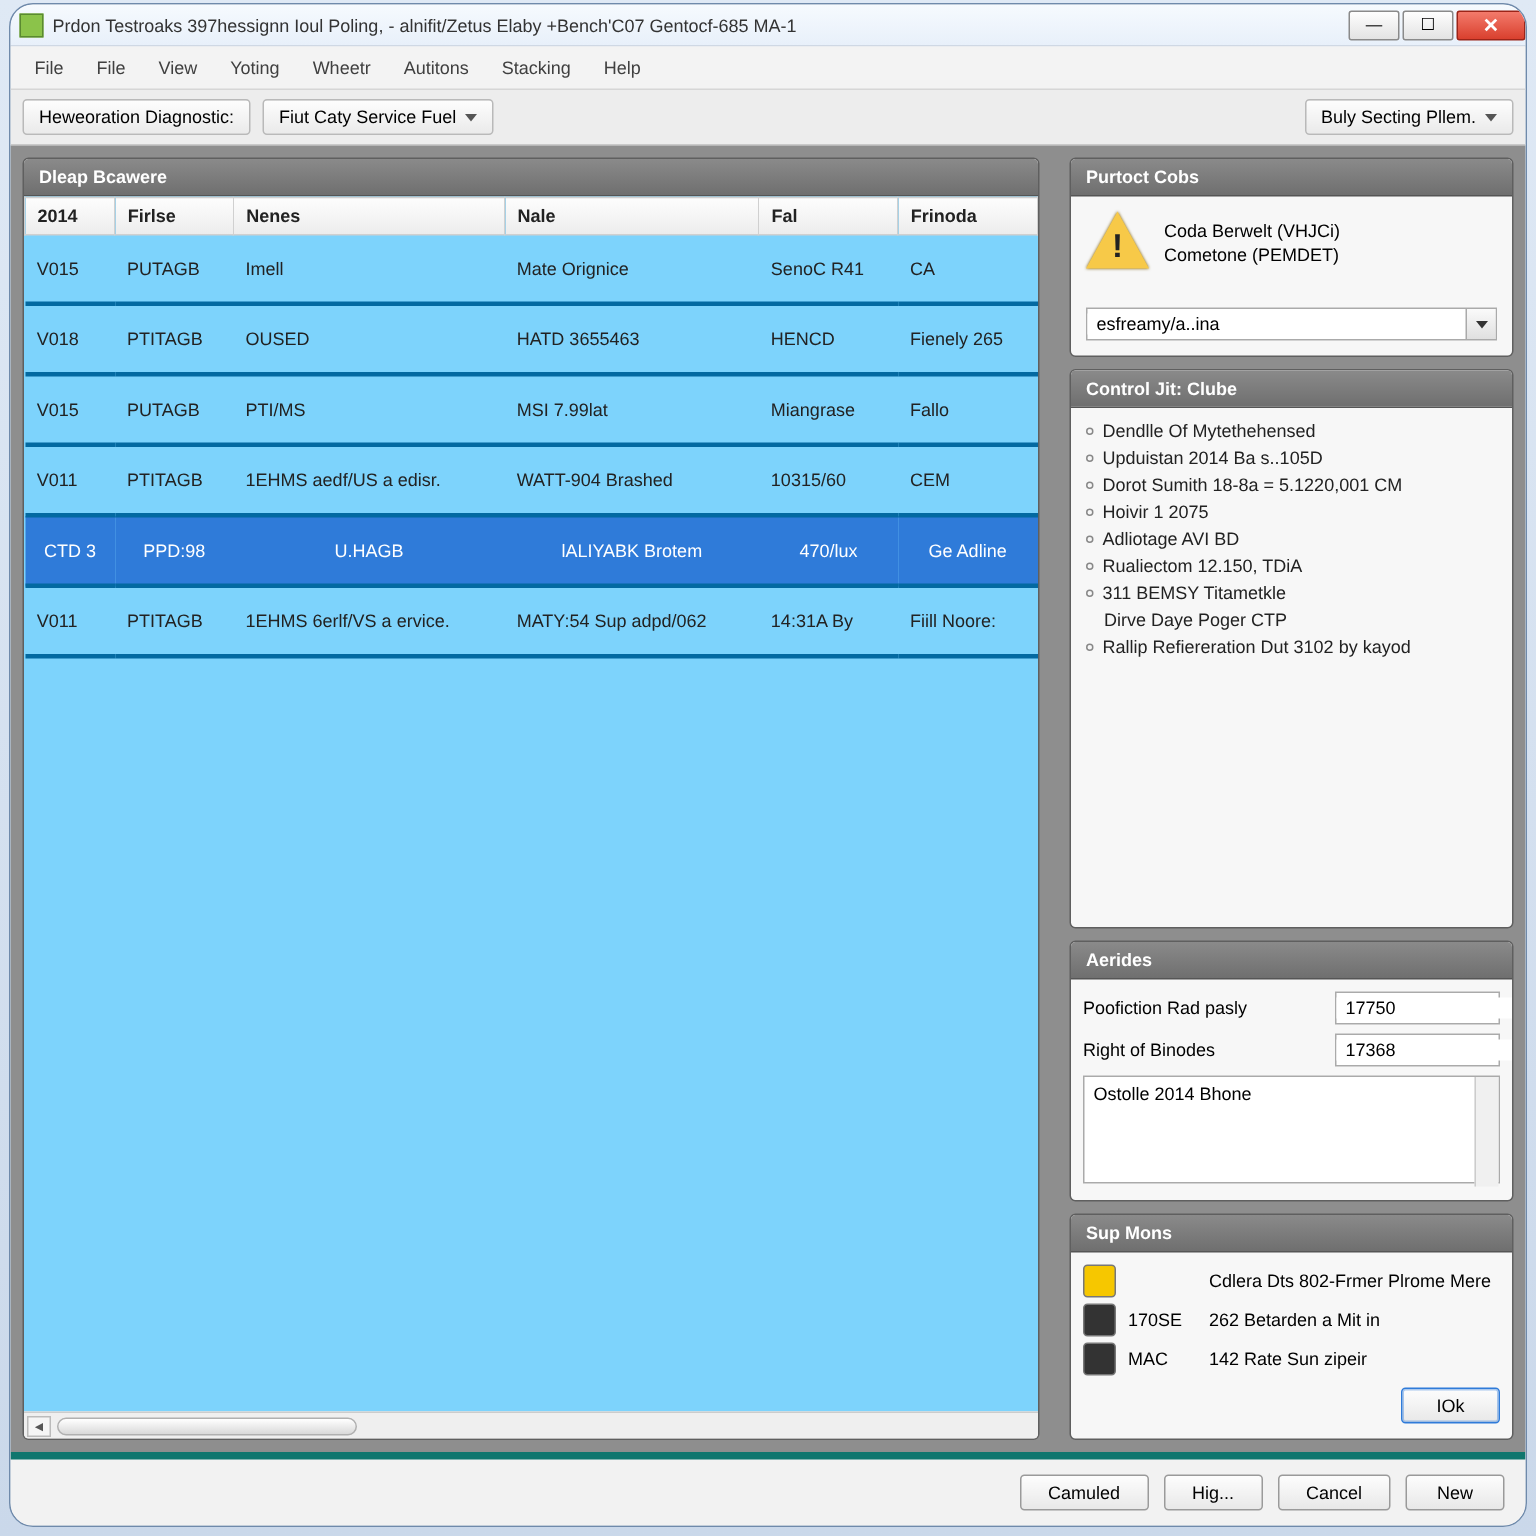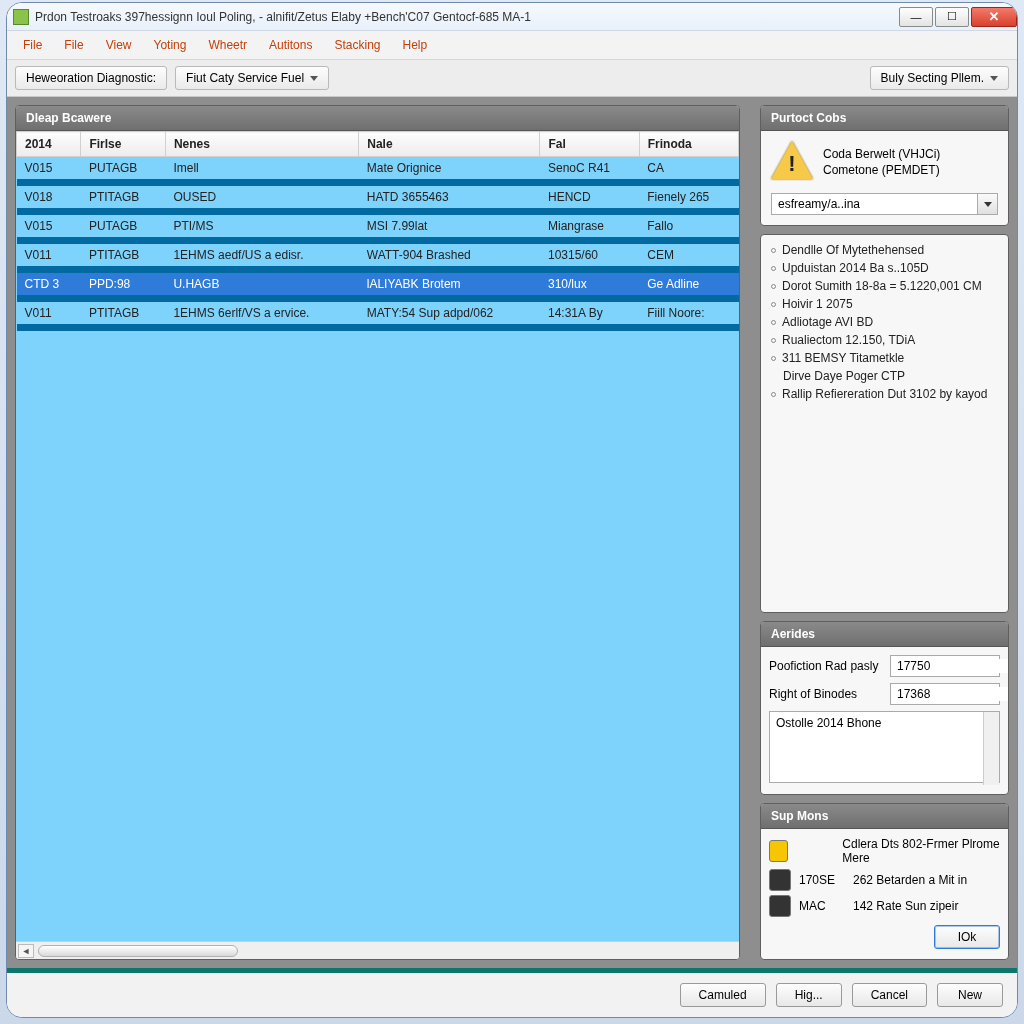--- a/index.html
+++ b/index.html
@@ -50,21 +50,21 @@
 .winbtn.close { background: linear-gradient(#f37a6b,#d9402e); color:#fff; border-color:#9c2418; width:46px;}
 .winbtn.close span{font-weight:bold;font-size:13px}
 .menubar {
   display: flex;
   align-items: center;
   gap: 2px;
   padding: 4px 6px;
   background: #f3f3f3;
   border-bottom: 1px solid #d6d6d6;
 }
-.menubar .mi { padding: 3px 10px; color: #c2410c; cursor: default; }
+.menubar .mi { padding: 3px 10px; color: #404040; cursor: default; }
 .toolbar {
   display: flex;
   align-items: flex-start;
   padding: 6px 8px;
   gap: 8px;
   background: #ededed;
   border-bottom: 1px solid #c9c9c9;
 }
 .tbtn {
   background: linear-gradient(#fdfdfd,#eaeaea);
@@ -94,52 +94,52 @@
 }
 .panel-hd {
   background: linear-gradient(#8a8a8a,#6f6f6f);
   color:#fff;
   font-weight:600;
   font-size:12px;
   padding:5px 10px;
   border-bottom:1px solid #555;
 }
 .left { flex:1; }
-.right { width:249px; display:flex; flex-direction:column; gap:8px; }
+.right { width:296px; display:flex; flex-direction:column; gap:8px; }
 .right .panel { flex:0 0 auto; }
 .table-wrap { flex:1; overflow:auto; background:#7dd3fc; }
 table { border-collapse: collapse; width:100%; font-size:12px; }
 th {
   background: linear-gradient(#fdfdfd,#ececec);
   border:1px solid #d0d0d0;
   padding:5px 8px;
   text-align:left;
   font-weight:600;
   color:#222;
   position:sticky; top:0;
 }
-td { padding:4px 8px; border-bottom:7px solid #0369a1; color:#222;}
-tr.sel td { background:#2f7bd9; color:#fff; }
+td { padding:15px 8px; border-bottom:3px solid #0369a1; color:#222;}
+tr.sel td { background:#2f7bd9; color:#fff;text-align:center; }
 .hscroll {
   height:18px;
   background:#efefef;
   border-top:1px solid #ccc;
   display:flex;align-items:center;
   padding:0 2px;
 }
 .hscroll .thumb{ width:200px;height:12px;background:linear-gradient(#fff,#d9d9d9);border:1px solid #b0b0b0;border-radius:6px;margin-left:4px;}
 .hscroll .arrow{width:16px;height:14px;border:1px solid #bbb;background:#f5f5f5;display:flex;align-items:center;justify-content:center;font-size:9px;color:#555}
 
 
 .warnrow{display:flex;align-items:center;gap:10px;padding:10px}
 .warn-icon{width:42px;height:42px;position:relative}
 .warn-icon .tri{width:0;height:0;border-left:21px solid transparent;border-right:21px solid transparent;border-bottom:38px solid #f7c948;filter:drop-shadow(0 0 1px #7a5a00)}
 .warn-icon .ex{position:absolute;left:0;right:0;top:10px;text-align:center;font-weight:700;font-size:22px;color:#222}
 .warn-text{font-size:12px;line-height:1.35}
-.warn-combo{margin:0 10px 10px 10px;display:flex}
+.warn-combo{margin:12px 10px 10px 10px;display:flex}
 .combo{flex:1;display:flex;align-items:center;border:1px solid #aaa;background:#fff;height:22px}
 .combo input{flex:1;border:0;padding:0 6px;font-size:12px;outline:none}
 .combo .cbtn{width:20px;height:100%;border-left:1px solid #aaa;background:linear-gradient(#fafafa,#e0e0e0);display:flex;align-items:center;justify-content:center}
 .combo .cbtn .caret{width:0;height:0;border-left:4px solid transparent;border-right:4px solid transparent;border-top:5px solid #333}
 
 .list{padding:6px 4px 10px 4px}
 .list .li{display:flex;align-items:flex-start;gap:6px;padding:2px 6px;font-size:12px;color:#222}
 .list .li .bullet{width:5px;height:5px;border:1px solid #888;border-radius:50%;margin-top:5px;flex-shrink:0}
 .list .plain{padding:2px 6px 2px 18px;font-size:12px;color:#222}
 
@@ -271,21 +271,21 @@
                 <td>1EHMS aedf/US a edisr.</td>
                 <td>WATT-904 Brashed</td>
                 <td>10315/60</td>
                 <td>CEM</td>
               </tr>
               <tr class="sel">
                 <td>CTD 3</td>
                 <td>PPD:98</td>
                 <td>U.HAGB</td>
                 <td>lALIYABK Brotem</td>
-                <td>310/lux</td>
+                <td>470/lux</td>
                 <td>Ge Adline</td>
               </tr>
               <tr>
                 <td>V011</td>
                 <td>PTITAGB</td>
                 <td>1EHMS 6erlf/VS a ervice.</td>
                 <td>MATY:54 Sup adpd/062</td>
                 <td>14:31A By</td>
                 <td>Fiill Noore:</td>
               </tr>
@@ -316,20 +316,21 @@
           <div class="combo">
             <input value="esfreamy/a..ina" style="">
             <div class="cbtn">
                 <div class="caret"></div>
               </div>
           </div>
         </div>
       </div>
 
       <div class="panel" style="flex:1">
+        <div class="panel-hd">Control Jit: Clube</div>
         <div class="list" id="control-list">
             <div class="li">
               <span class="bullet"></span>
               <span>Dendlle Of Mytethehensed</span>
             </div>
             <div class="li">
               <span class="bullet"></span>
               <span>Upduistan 2014 Ba s..105D</span>
             </div>
             <div class="li">

